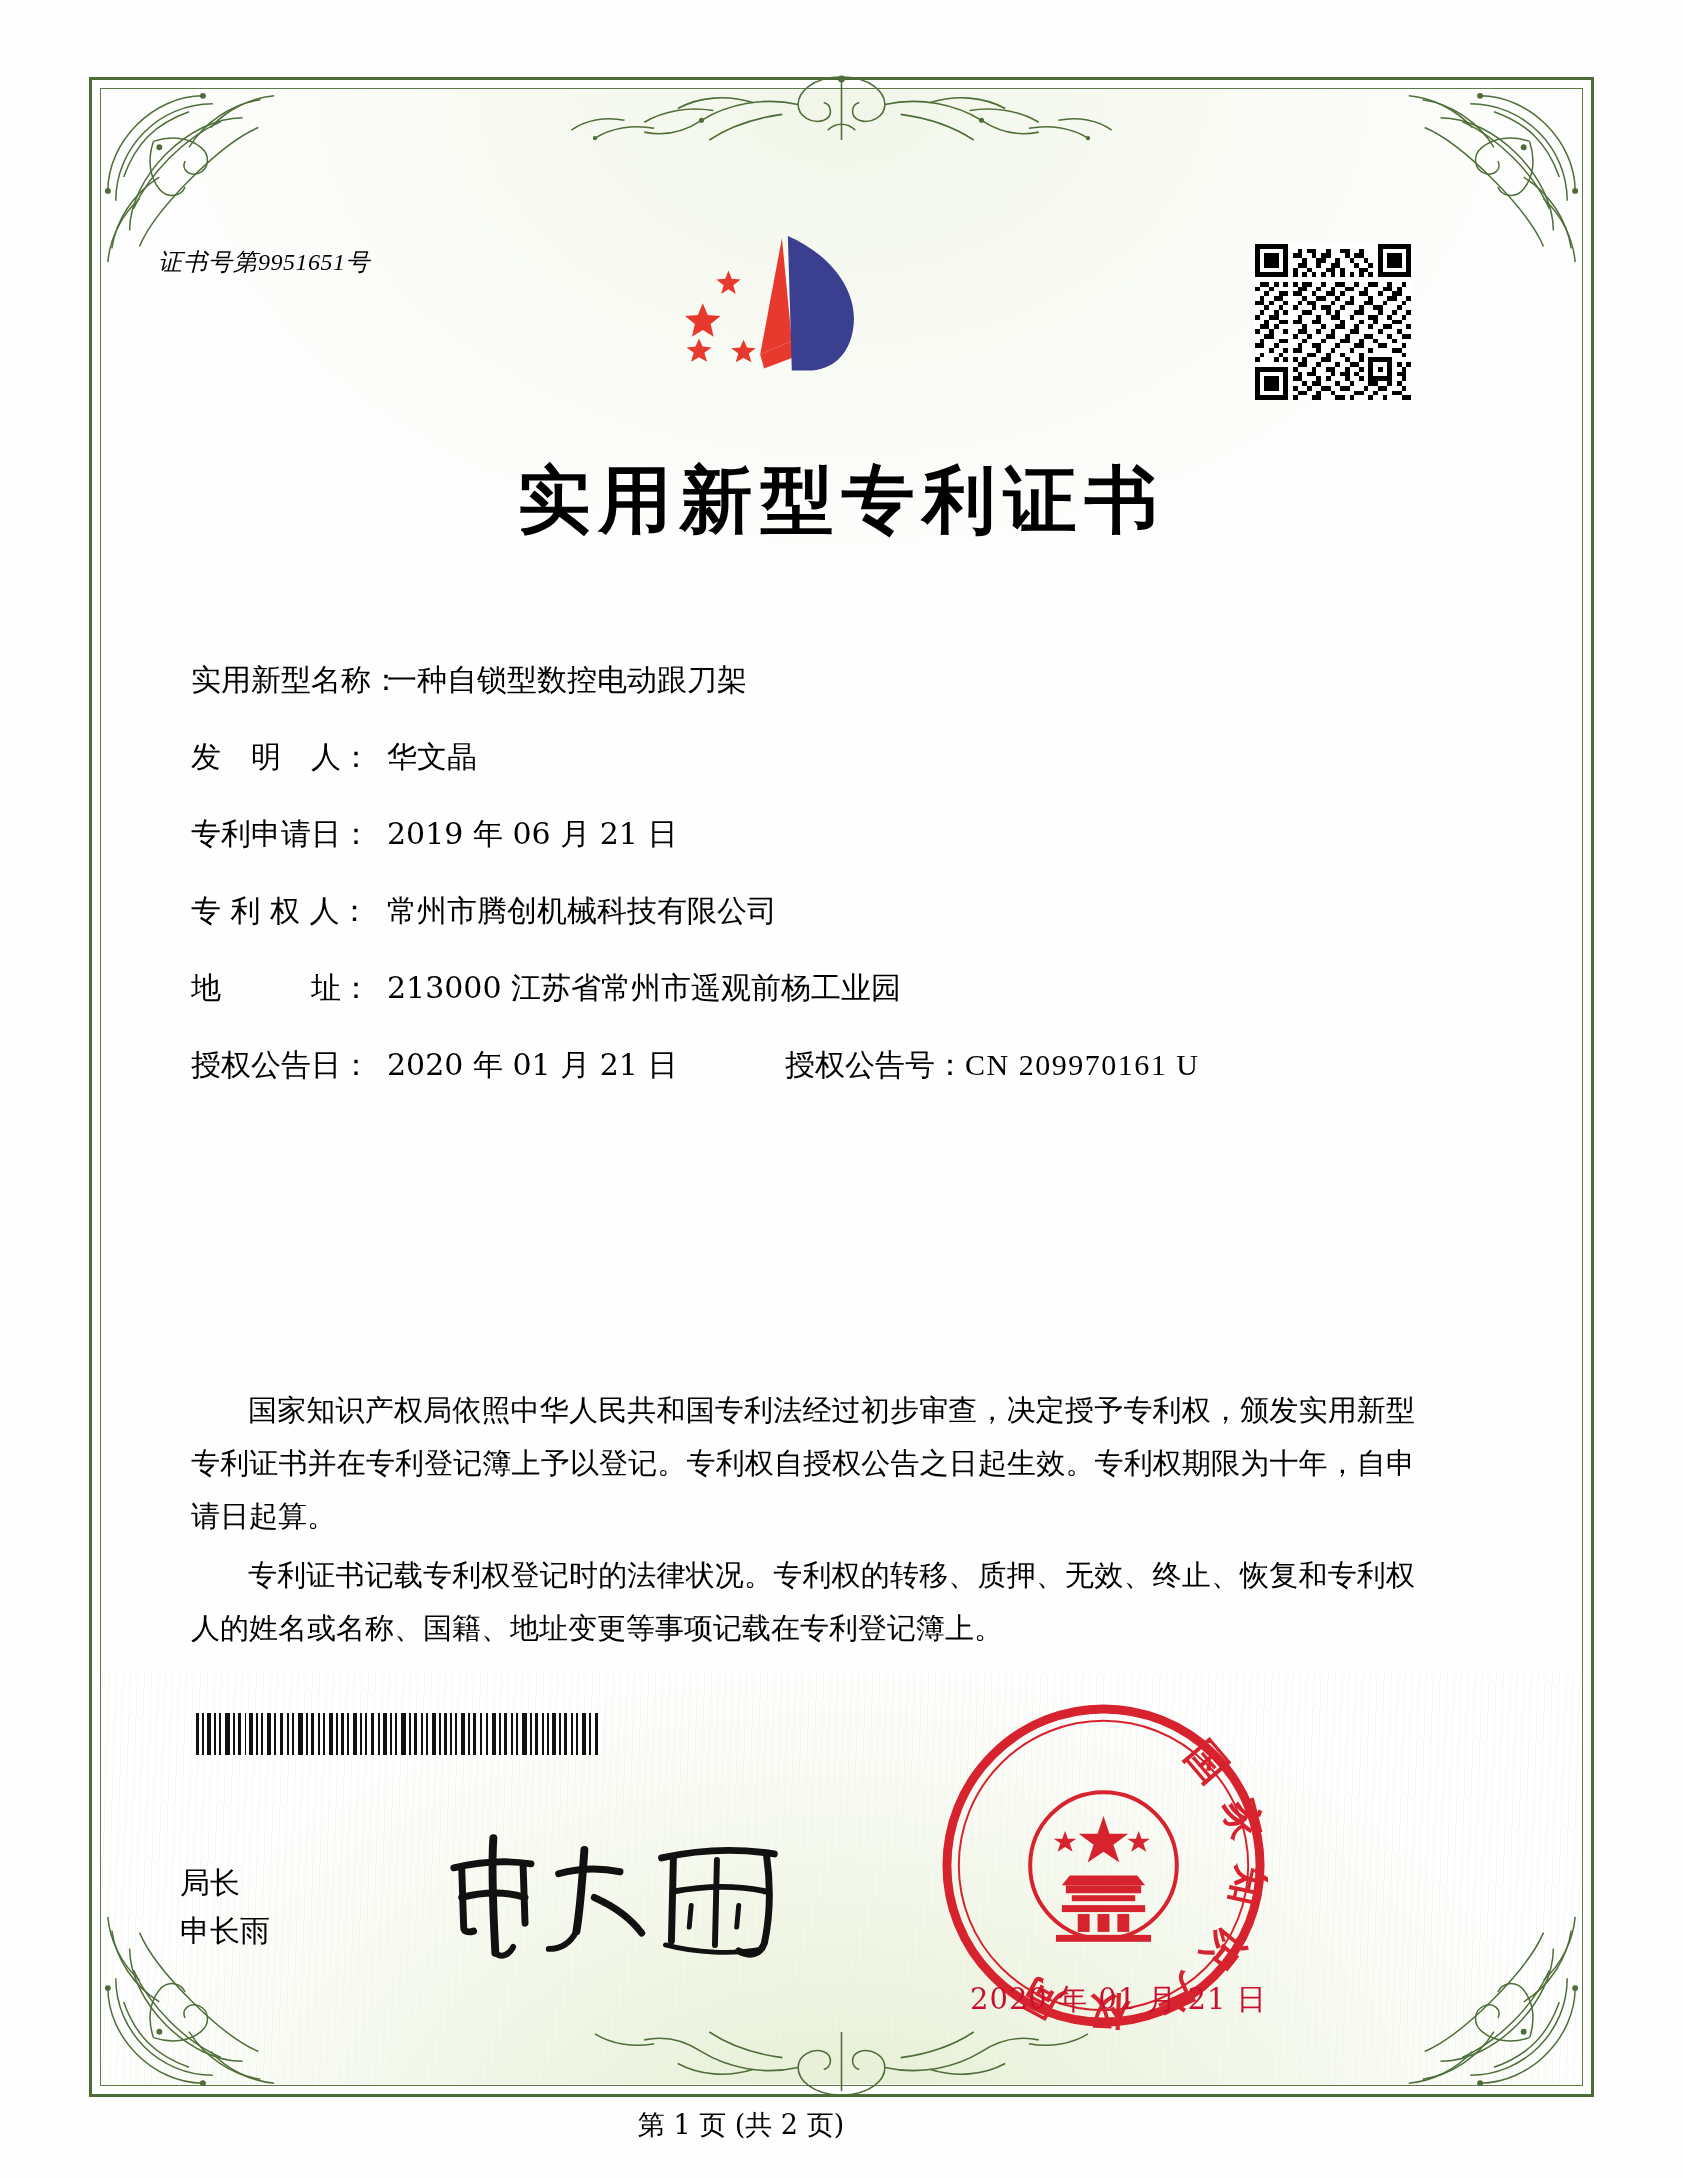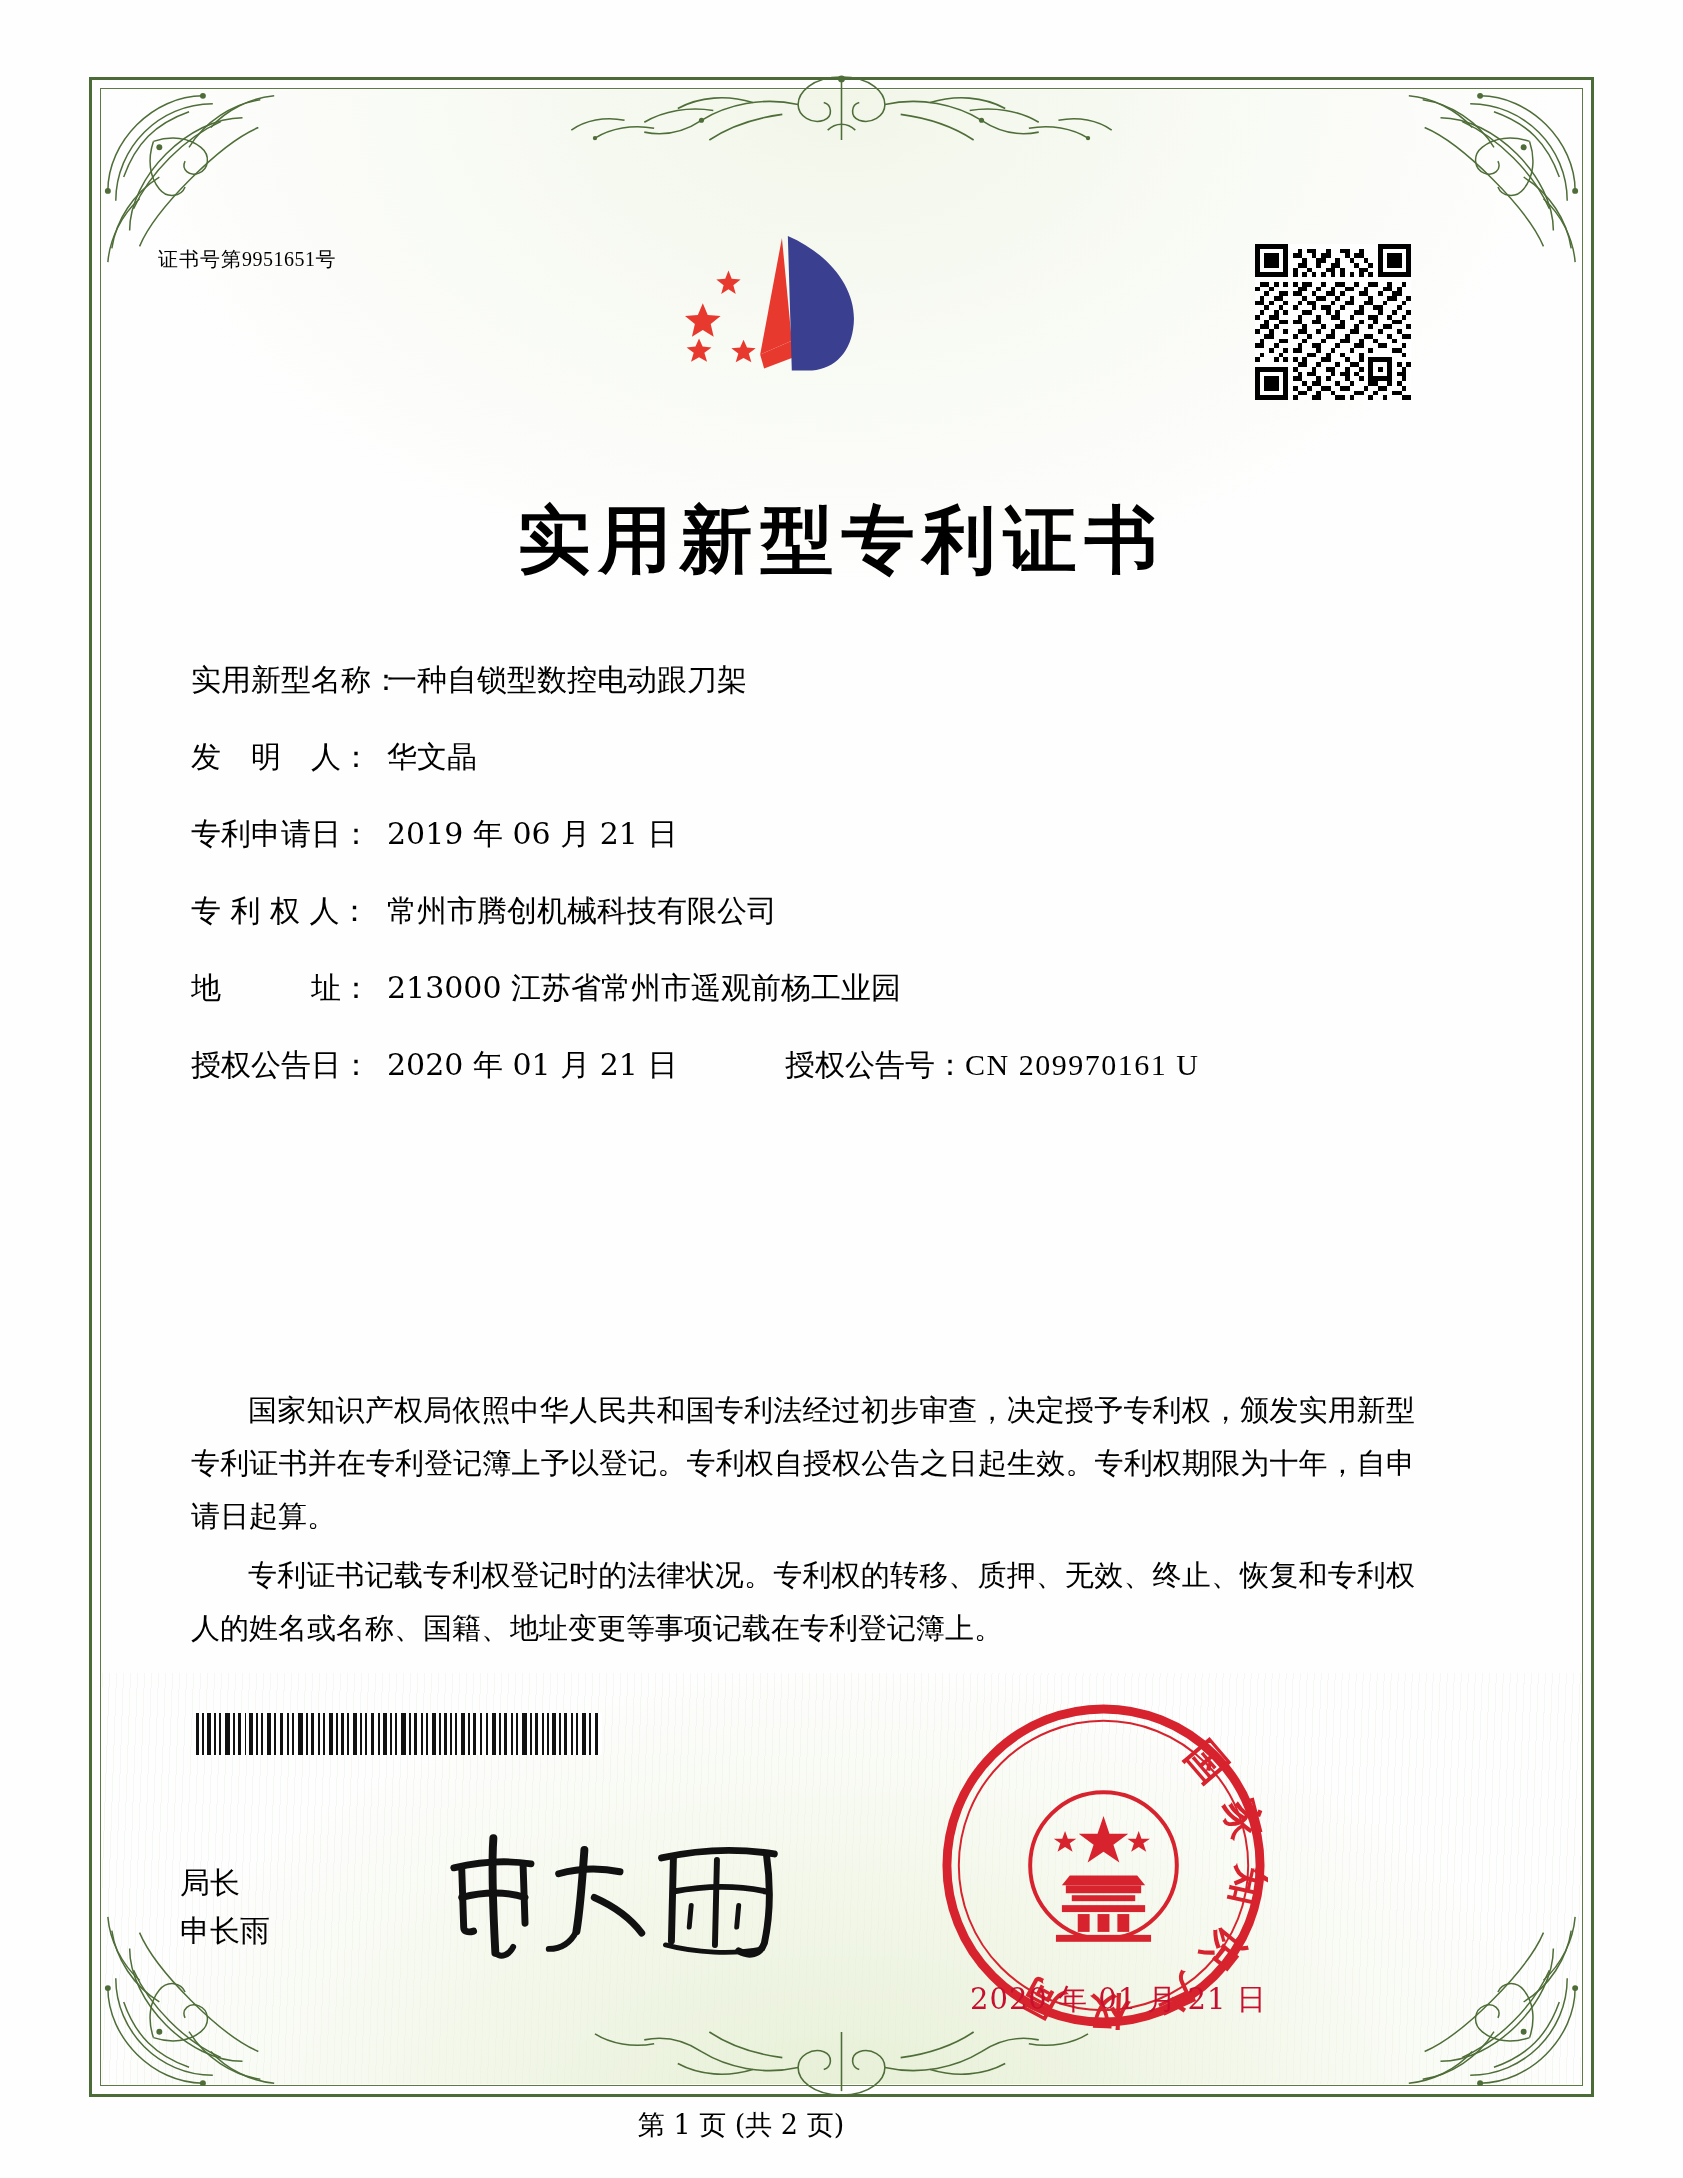--- a/index.html
+++ b/index.html
@@ -71,24 +71,25 @@
   .orn-tr    { left: 1391px;top: 82px;  width: 198px; height: 198px; transform: scaleX(-1); }
   .orn-bl    { left: 94px;  top: 1899px;width: 198px; height: 198px; transform: scaleY(-1); }
   .orn-br    { left: 1391px;top: 1899px;width: 198px; height: 198px; transform: scale(-1,-1); }
   .orn-bottom{ left: 515px; top: 2030px;width: 653px; height: 71px; transform: scaleY(-1); }
 
   
   .cert-no {
     position: absolute;
     left: 158px;
     top: 246px;
-    font-size: 20px;
+    font-size: 24px;
     letter-spacing: 1px;
     white-space: nowrap;
     font-family: "Liberation Serif", serif;
+    font-style: italic;
   }
   .cert-no .num { letter-spacing: 0.5px; }
 
   .logo {
     position: absolute;
     left: 665px;
     top: 230px;
     width: 218px;
     height: 178px;
   }
@@ -98,21 +99,21 @@
     left: 1255px;
     top: 244px;
     width: 156px;
     height: 156px;
   }
 
   
   .cert-title {
     position: absolute;
     left: 0;
-    top: 492px;
+    top: 452px;
     width: 1683px;
     text-align: center;
     font-size: 73px;
     font-weight: bold;
     letter-spacing: 8px;
     font-family: "DejaVu Serif", "Liberation Serif", serif;
   }
 
   
   .fields {

